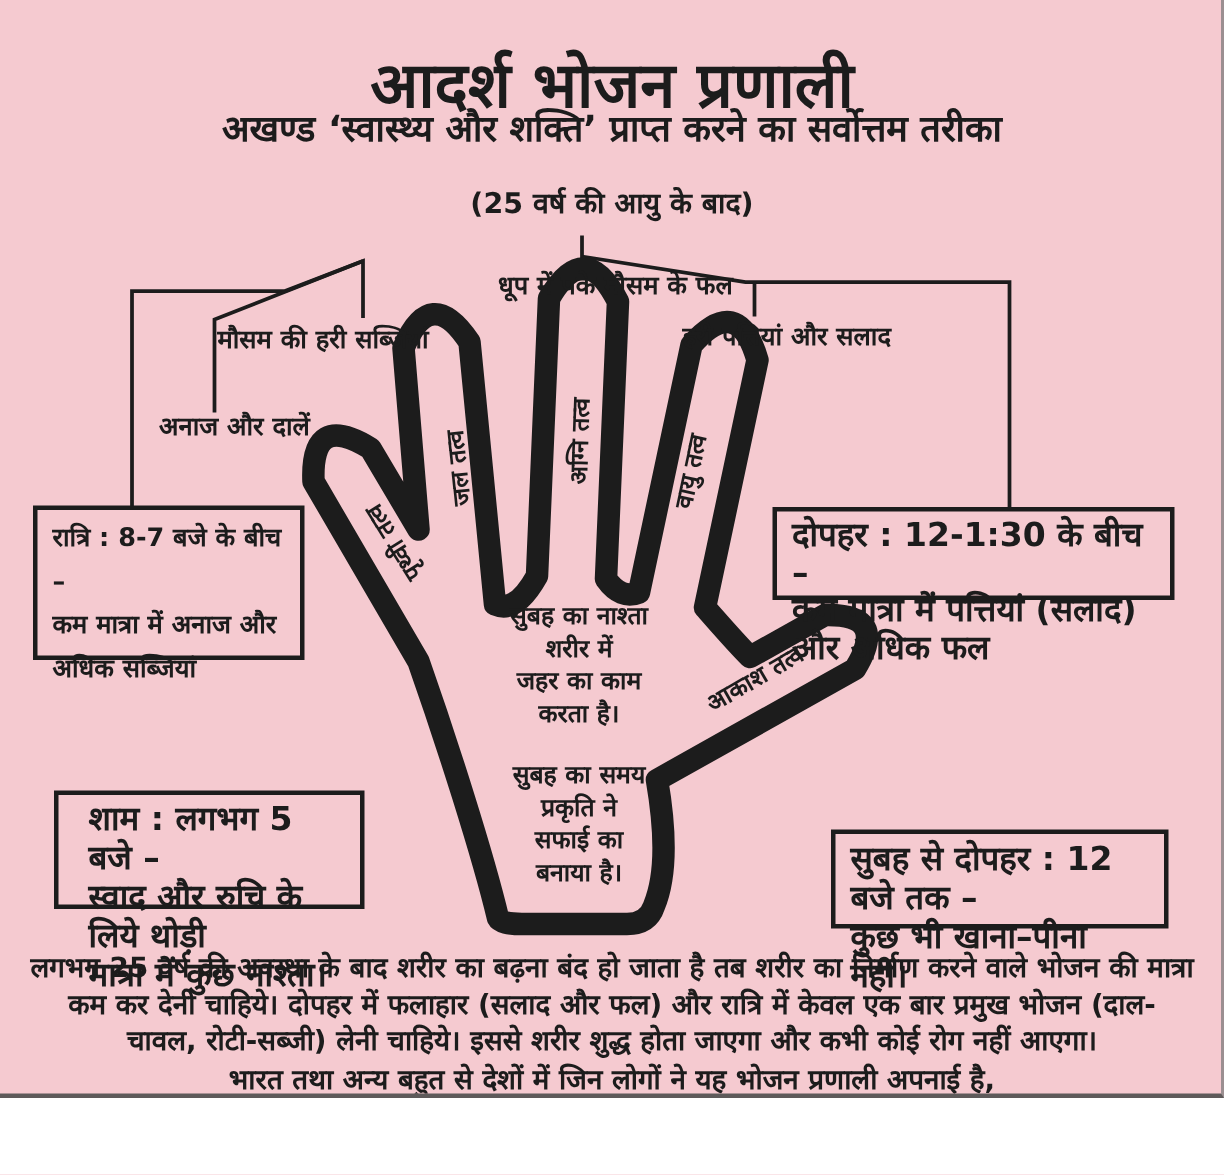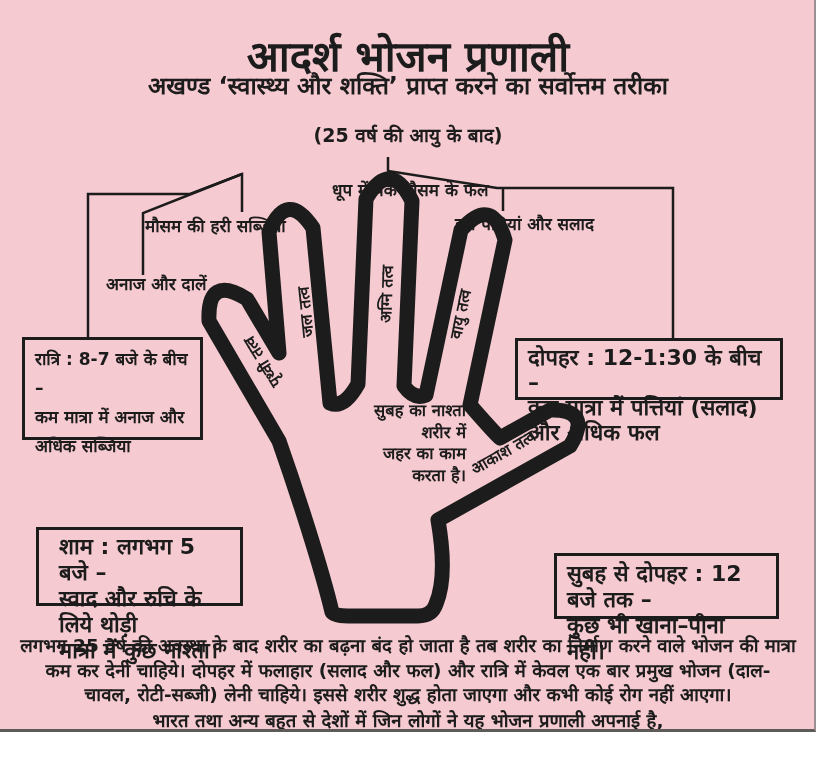--- a/index.html
+++ b/index.html
@@ -90,24 +90,28 @@
   <div class="abs lbl" style="left:106px;top:272px;">अनाज और दालें</div>
   <div class="abs lbl" style="left:332px;top:178px;">धूप में पके मौसम के फल</div>
   <div class="abs lbl" style="left:455px;top:212px;">हरी पत्तियां और सलाद</div>
 
   <div class="abs finger-label" style="left:262px;top:362px;transform:translate(-50%,-50%) rotate(-122deg);">पृथ्वी तत्व</div>
   <div class="abs finger-label" style="left:305px;top:312px;transform:translate(-50%,-50%) rotate(-96deg);">जल तत्व</div>
   <div class="abs finger-label" style="left:386px;top:294px;transform:translate(-50%,-50%) rotate(-88deg);">अग्नि तत्व</div>
   <div class="abs finger-label" style="left:460px;top:314px;transform:translate(-50%,-50%) rotate(-78deg);">वायु तत्व</div>
   <div class="abs finger-label" style="left:503px;top:452px;transform:translate(-50%,-50%) rotate(-30deg);">आकाश तत्व</div>
 
-  <div class="abs palm-note" style="left:306px;top:400px;text-align:right;">सुबह का नाश्ता
+  <div class="abs palm-note" style="left:306px;top:400px;">सुबह का नाश्ता
 शरीर में
 जहर का काम
 करता है।</div>
+  <div class="abs palm-note" style="left:306px;top:506px;">सुबह का समय
+प्रकृति ने
+सफाई का
+बनाया है।</div>
 
   <div class="abs box" style="left:22px;top:337px;width:181px;height:103px;line-height:29px;font-size:17px;">रात्रि : 8-7 बजे के बीच –
 कम मात्रा में अनाज और
 अधिक सब्जियां</div>
   <div class="abs box" style="left:515px;top:338px;width:268px;height:62px;line-height:25px;padding-top:4px;">दोपहर :  12-1:30  के बीच –
 कम मात्रा में पत्तियां (सलाद) और अधिक फल</div>
   <div class="abs box" style="left:36px;top:527px;width:207px;height:79px;line-height:26px;padding-top:4px;padding-left:20px;">शाम : लगभग 5 बजे –
 स्वाद और रुचि के लिये थोड़ी
 मात्रा में कुछ नाश्ता।</div>
   <div class="abs box" style="left:554px;top:525px;width:225px;height:66px;line-height:26px;margin-top:28px;">सुबह से दोपहर : 12 बजे तक –

